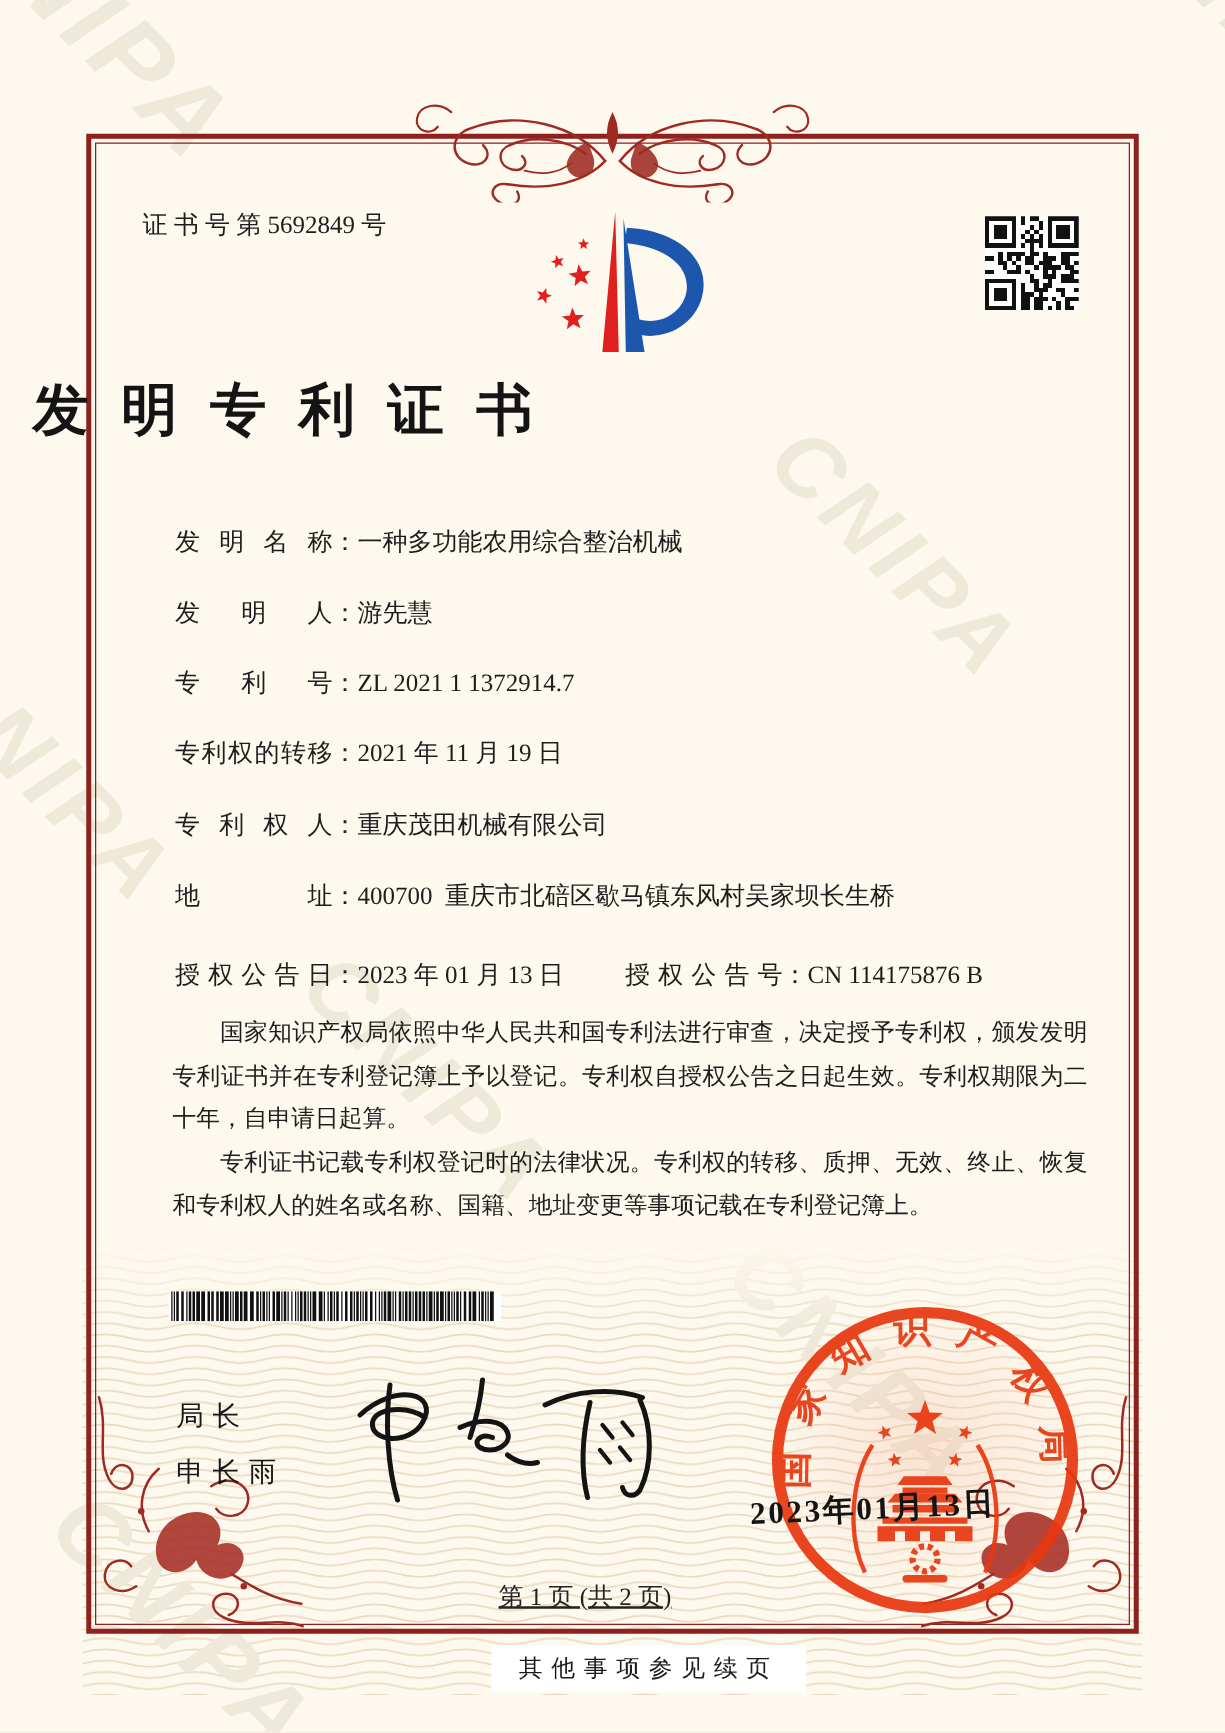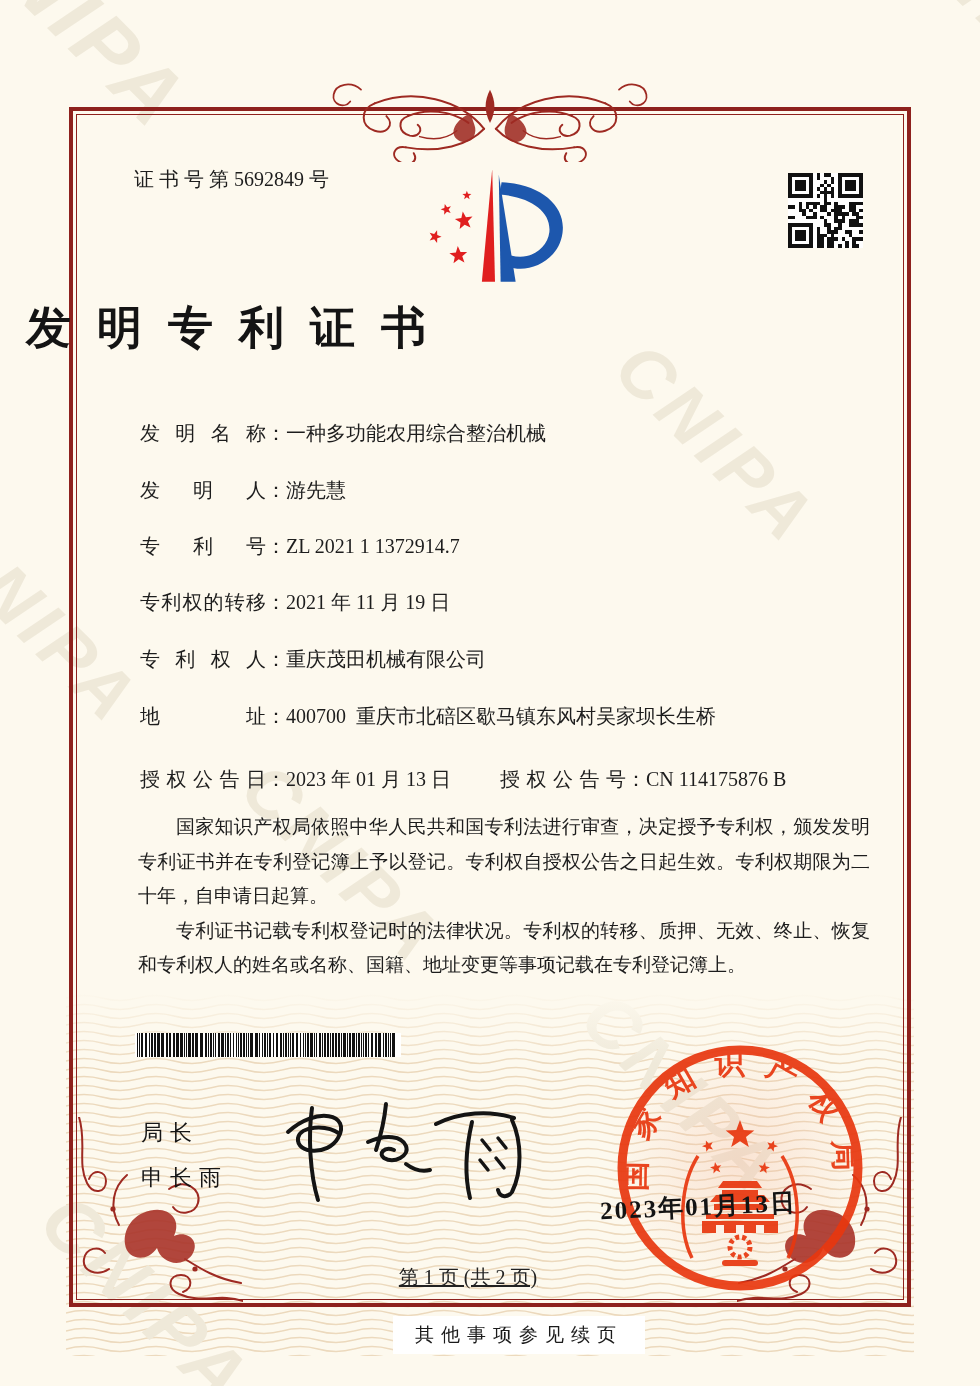--- a/index.html
+++ b/index.html
@@ -14,21 +14,21 @@
   .band-fade{position:absolute;left:66px;top:984px;width:848px;height:80px;z-index:1;
       background:linear-gradient(#fdf9ee 10%,rgba(253,249,238,0));}
   .seal-tint{position:absolute;left:556px;top:988px;width:370px;height:350px;z-index:1;
       background:radial-gradient(closest-side,rgba(243,178,150,.30),rgba(243,178,150,0) 72%);}
   
   .border-outer{position:absolute;left:69px;top:107px;width:842px;height:1200px;
       border:4px solid #8e211d;z-index:2;box-sizing:border-box;}
   .border-inner{position:absolute;left:3px;top:3px;right:3px;bottom:3px;border:1px solid #8e211d;}
   .orn{position:absolute;z-index:3;}
   
-  .certno{position:absolute;left:134px;top:166px;font-size:20px;white-space:pre;z-index:4;color:#1d1d1d;}
+  .certno{position:absolute;left:114px;top:166px;font-size:20px;white-space:pre;z-index:4;color:#1d1d1d;}
   .title{position:absolute;left:0;width:980px;top:298px;text-align:left;font-size:45px;font-weight:600;
       letter-spacing:26px;text-indent:26px;color:#141414;z-index:4;}
   .frow{position:absolute;left:140px;font-size:20px;z-index:4;color:#1d1d1d;}
   .flabel{display:inline-block;width:126px;text-align:justify;text-align-last:justify;vertical-align:bottom;}
   .fval{white-space:pre-wrap;}
   .grant-right{position:absolute;left:360px;top:0;}
   .paras{position:absolute;left:138px;width:732px;top:810px;font-size:19px;line-height:1.82;
       text-align:justify;z-index:4;color:#1d1d1d;}
   .paras p{margin:0;text-indent:2em;}
   .director{position:absolute;left:141px;font-size:22px;letter-spacing:7px;z-index:4;color:#161616;

